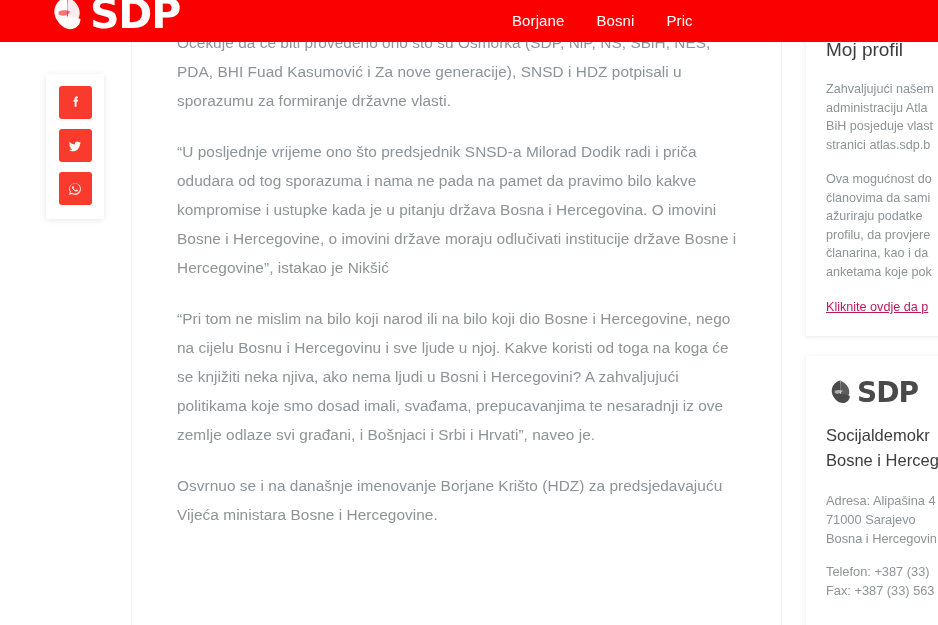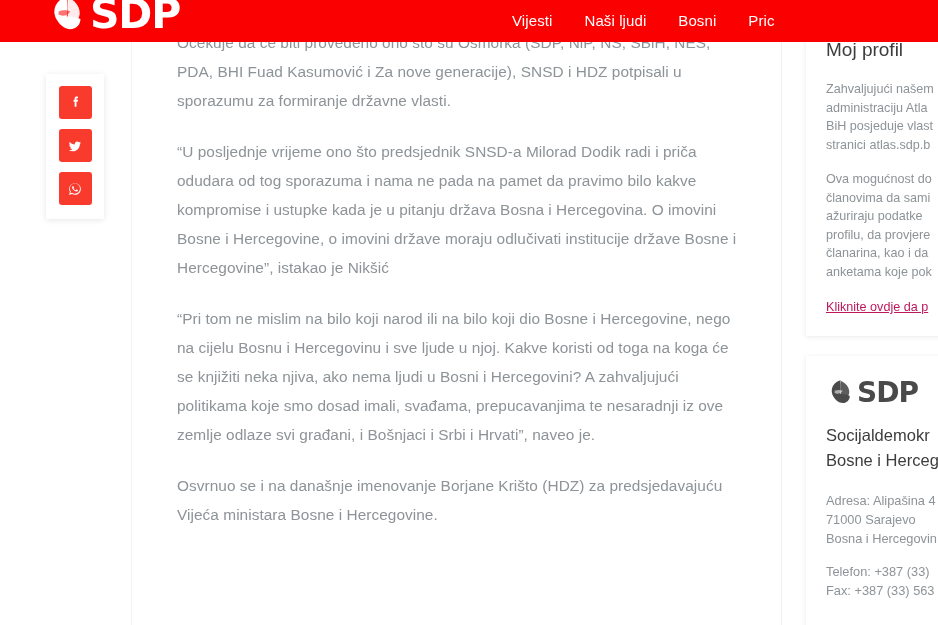--- a/index.html
+++ b/index.html
@@ -224,22 +224,21 @@
           <path d="M50 8 C30 14 18 30 20 48 C22 62 32 70 44 70 C50 62 52 46 50 8 Z"></path>
           <path d="M52 10 C70 18 82 34 80 52 C78 64 68 72 56 72 C51 62 50 44 52 10 Z" opacity="0.92"></path>
           <path d="M22 56 C30 76 46 88 62 86 C74 84 82 74 82 62 C72 56 48 54 22 56 Z"></path>
           <path d="M30 44 C38 40 50 40 58 44 C52 54 40 56 30 52 Z" fill="#fb0000" opacity="0.55"></path>
         </g>
       </svg>
       <span class="logo-word">SDP</span>
     </div>
 
     <nav id="main-nav">
-      <a class="nav-link">Vijesti</a>
-      <a class="nav-link">Naši ljudi</a>
+      <a class="nav-link">Borjane</a>
       <a class="nav-link">Bosni</a>
       <a class="nav-link">Pric</a>
     </nav>
   </div>
 
   <div id="content-wrap">
 
     <div id="share-rail">
       <button class="share-btn">
         <svg width="17" height="17" viewBox="0 0 24 24" aria-hidden="true">

